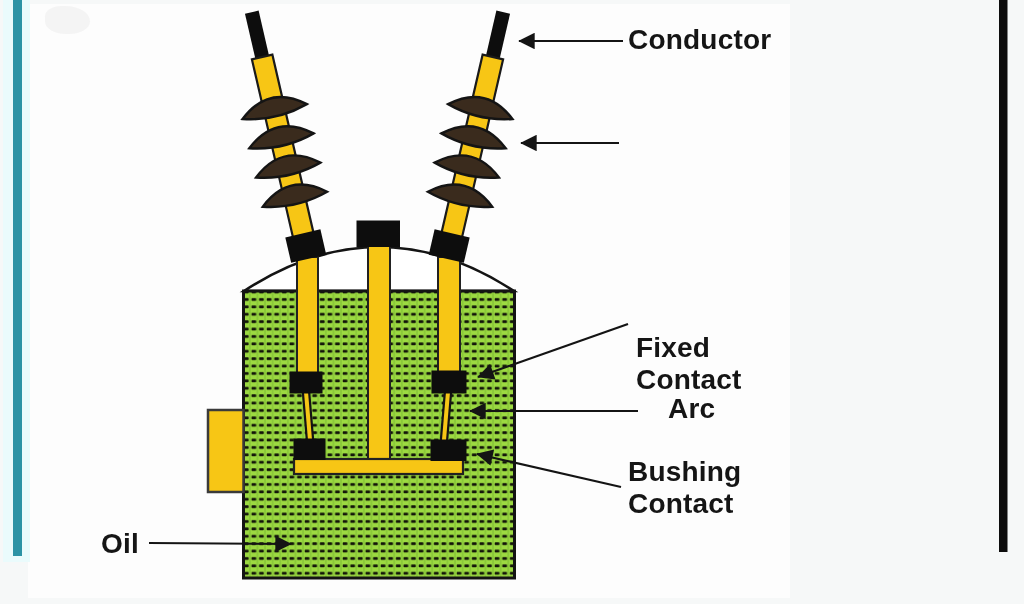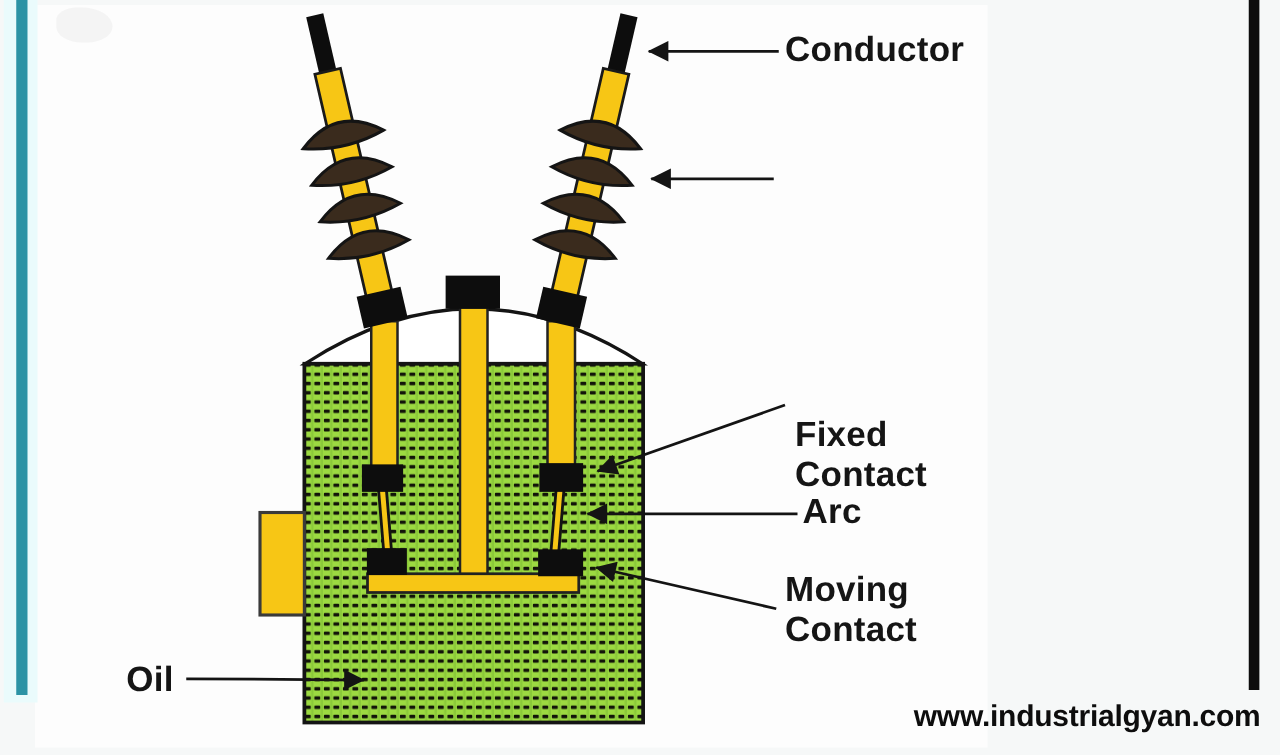--- a/index.html
+++ b/index.html
@@ -16,21 +16,21 @@
   svg{position:absolute;left:0;top:0;}
   .lbl{
     position:absolute;
     font-weight:700;font-size:28px;line-height:1.15;
     color:#151515;letter-spacing:0.2px;white-space:pre-line;
     font-family:"Liberation Sans",sans-serif;
   }
   .lbl-conductor{left:628px;top:24px;}
   .lbl-bushing{left:628px;top:126px;}
   .lbl-fixed{left:636px;top:297px;margin-top:35px;}
-  .lbl-arc{left:642px;top:393px;}
+  .lbl-arc{left:668px;top:393px;}
   .lbl-moving{left:628px;top:456px;}
   .lbl-oil{left:101px;top:528px;}
   .watermark{
     position:absolute;left:731px;top:560px;
     font-weight:700;font-size:24px;color:#0d0d0d;letter-spacing:-0.2px;
     font-family:"Liberation Sans",sans-serif;
   }
   .smudge{
     position:absolute;left:45px;top:6px;width:45px;height:28px;
     background:#ededed;border-radius:40% 60% 50% 50%;opacity:.55;
@@ -112,19 +112,18 @@
     <line x1="628" y1="324" x2="478" y2="377" stroke="#141414" stroke-width="2.2" marker-end="url(#arrow)"></line>
     <line x1="638" y1="411" x2="470" y2="411" stroke="#141414" stroke-width="2.2" marker-end="url(#arrow)"></line>
     <line x1="621" y1="487" x2="477" y2="454" stroke="#141414" stroke-width="2.2" marker-end="url(#arrow)"></line>
     <line x1="149" y1="543" x2="291" y2="544" stroke="#141414" stroke-width="2.2" marker-end="url(#arrow)"></line>
   </svg>
 
   <div class="lbl lbl-conductor">Conductor</div>
   <div class="lbl lbl-fixed">Fixed
 Contact</div>
   <div class="lbl lbl-arc">Arc</div>
-  <div class="lbl lbl-moving">Moving
+  <div class="lbl lbl-moving">Bushing
 Contact</div>
   <div class="lbl lbl-oil">Oil</div>
 
-  <div class="watermark">www.industrialgyan.com</div>
 
 </div>
 
 </body></html>

